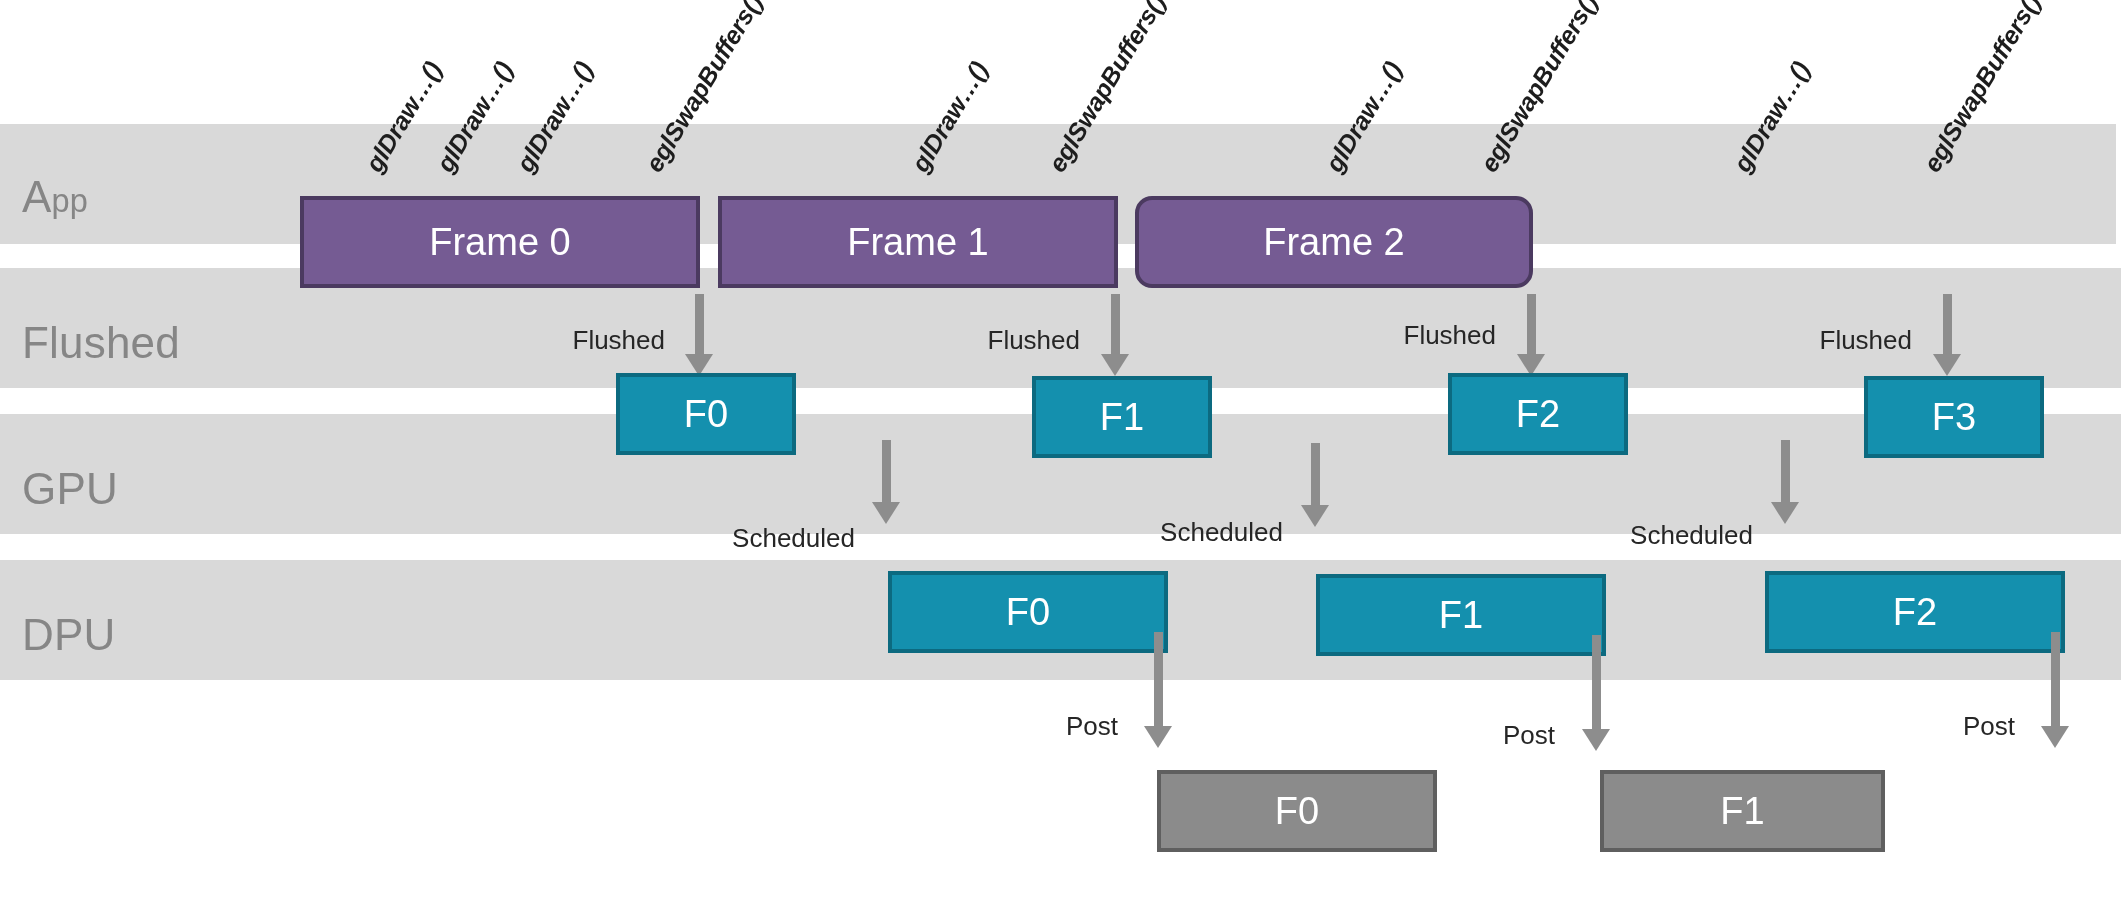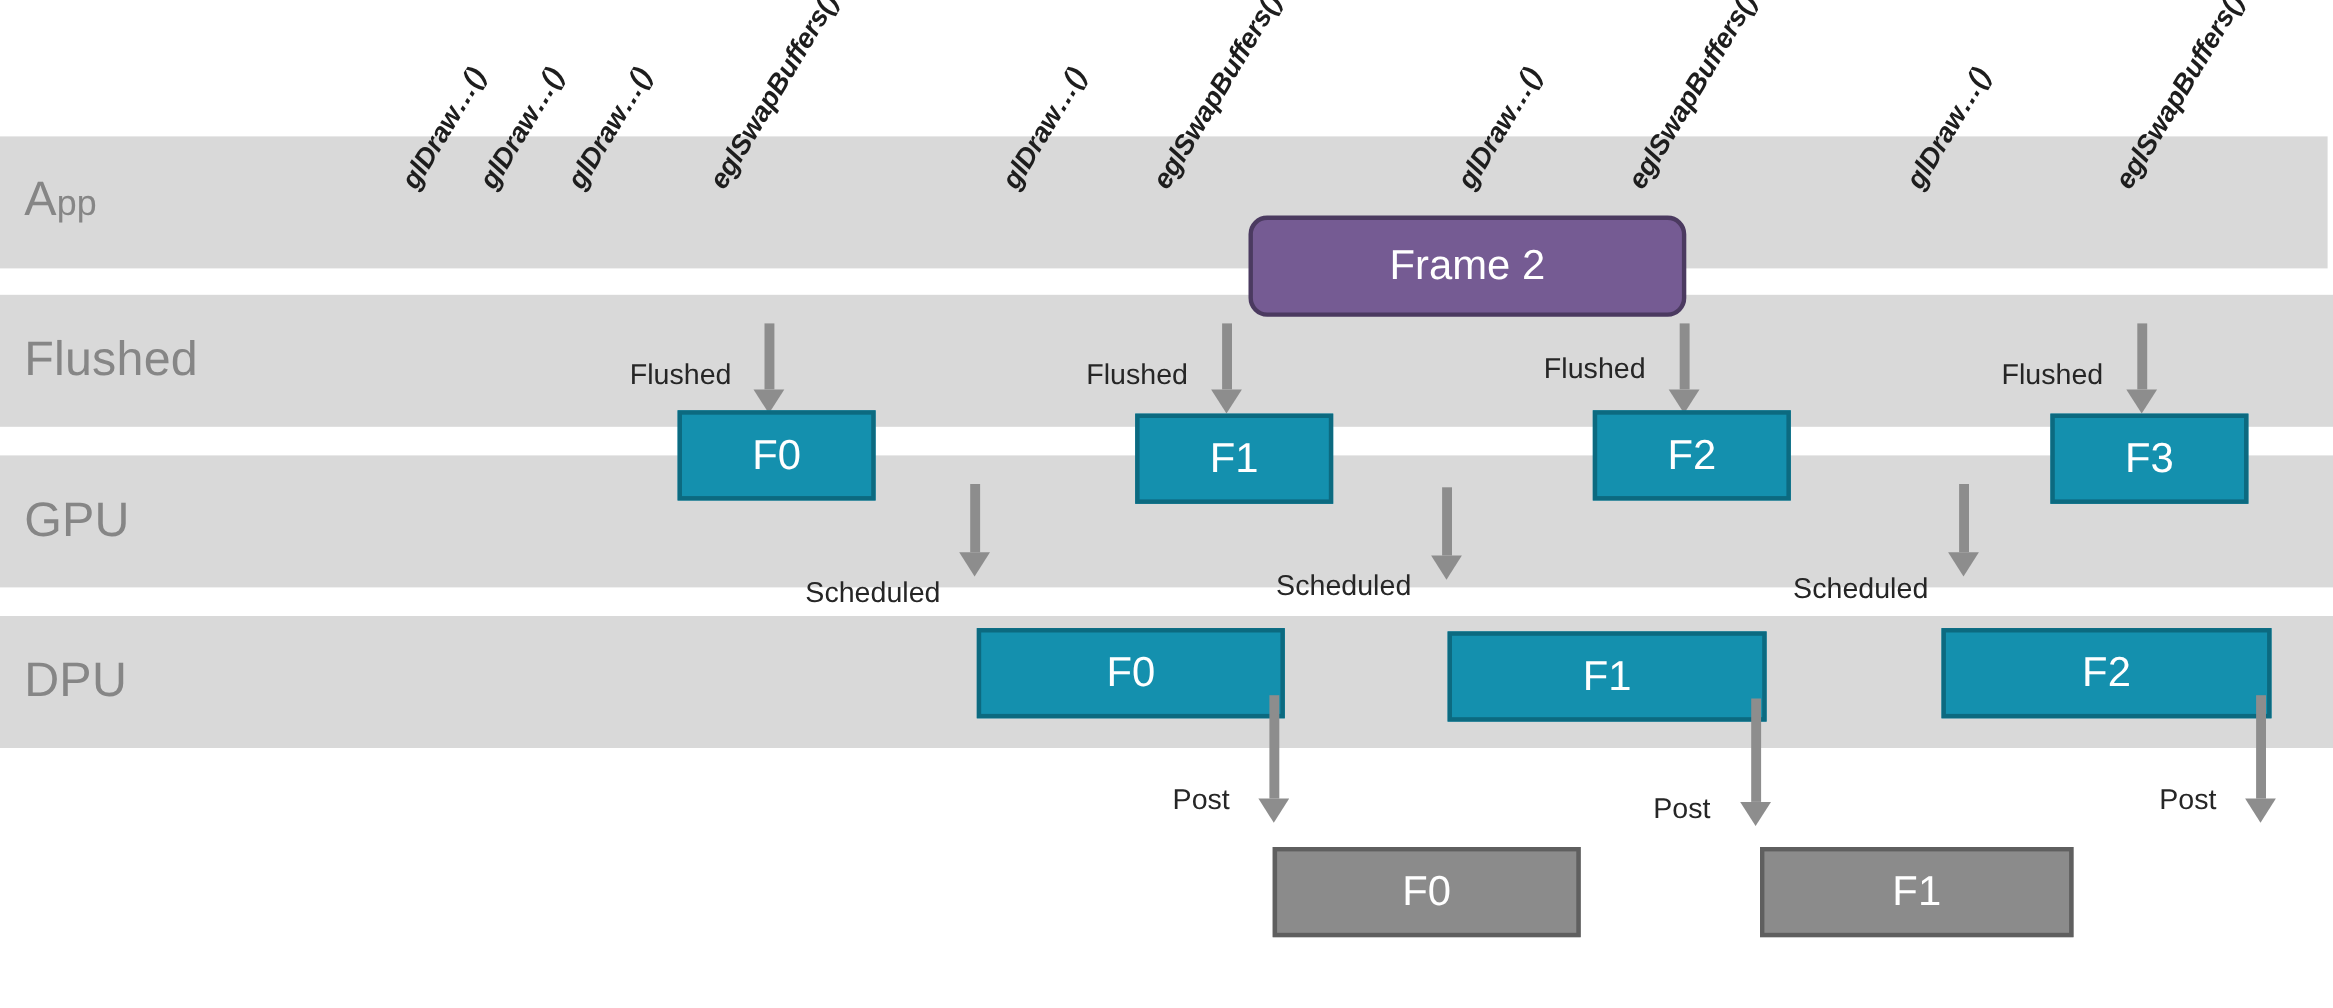--- a/index.html
+++ b/index.html
@@ -17,20 +17,21 @@
     background:#d9d9d9;
   }
 
   
   .lane-label {
     position:absolute;
     color:#868686;
     font-weight:400;
     white-space:nowrap;
     letter-spacing:0.2px;
+    margin-top:16px;
   }
   .lane-label .smallcaps-first { font-size:1em; }
   .lane-label .smallcaps-rest  { font-size:0.74em; }
 
   
   .api-label {
     position:absolute;
     color:#1d1d1d;
     font-size:25px;
     font-style:italic;
@@ -107,20 +108,22 @@
   <div class="api-label" style="left:443px;top:155px;">glDraw…()</div>
   <div class="api-label" style="left:523px;top:155px;">glDraw…()</div>
   <div class="api-label" style="left:652px;top:155px;">eglSwapBuffers()</div>
   <div class="api-label" style="left:918px;top:155px;">glDraw…()</div>
   <div class="api-label" style="left:1055px;top:155px;">eglSwapBuffers()</div>
   <div class="api-label" style="left:1332px;top:155px;">glDraw…()</div>
   <div class="api-label" style="left:1487px;top:155px;">eglSwapBuffers()</div>
   <div class="api-label" style="left:1740px;top:155px;">glDraw…()</div>
   <div class="api-label" style="left:1930px;top:155px;">eglSwapBuffers()</div>
 
+  <div class="block app" style="left:300px;top:196px;width:400px;height:92px;">Frame 0</div>
+  <div class="block app" style="left:718px;top:196px;width:400px;height:92px;">Frame 1</div>
   <div class="block app" style="left:1135px;top:196px;width:398px;height:92px;border-radius:17px;">Frame 2</div>
 
   <div class="arrow" style="left:684px;top:294px;width:30px;height:82px;">
     <div class="shaft" style="height:60px;"></div>
     <div class="head"></div>
   </div>
   <div class="edge-label" style="left:535px;top:325px;width:130px;">Flushed</div>
 
   <div class="arrow" style="left:1100px;top:294px;width:30px;height:82px;">
     <div class="shaft" style="height:60px;"></div>

